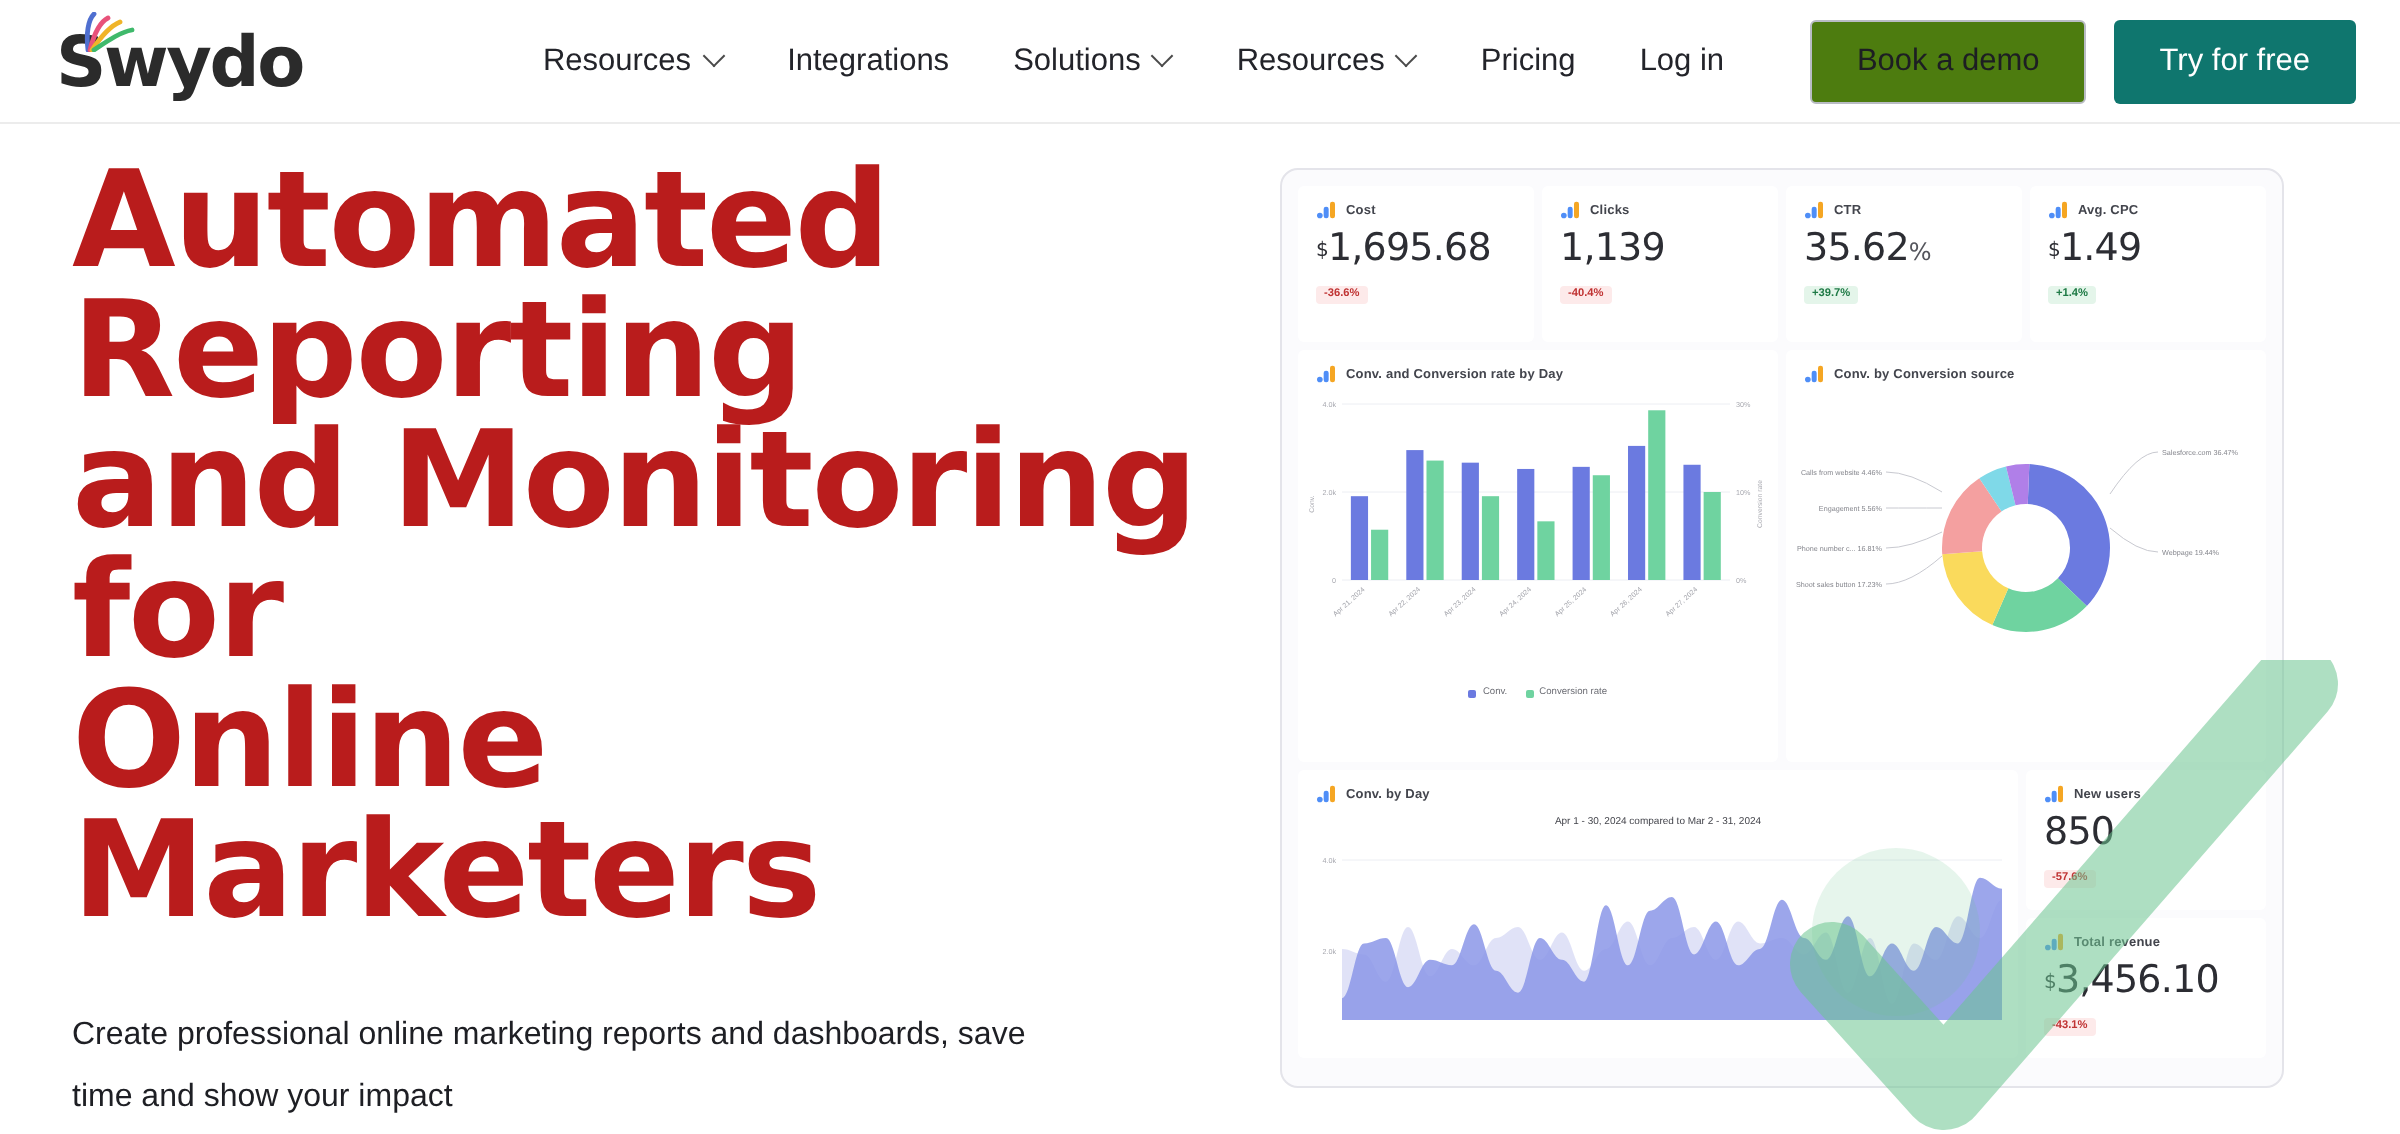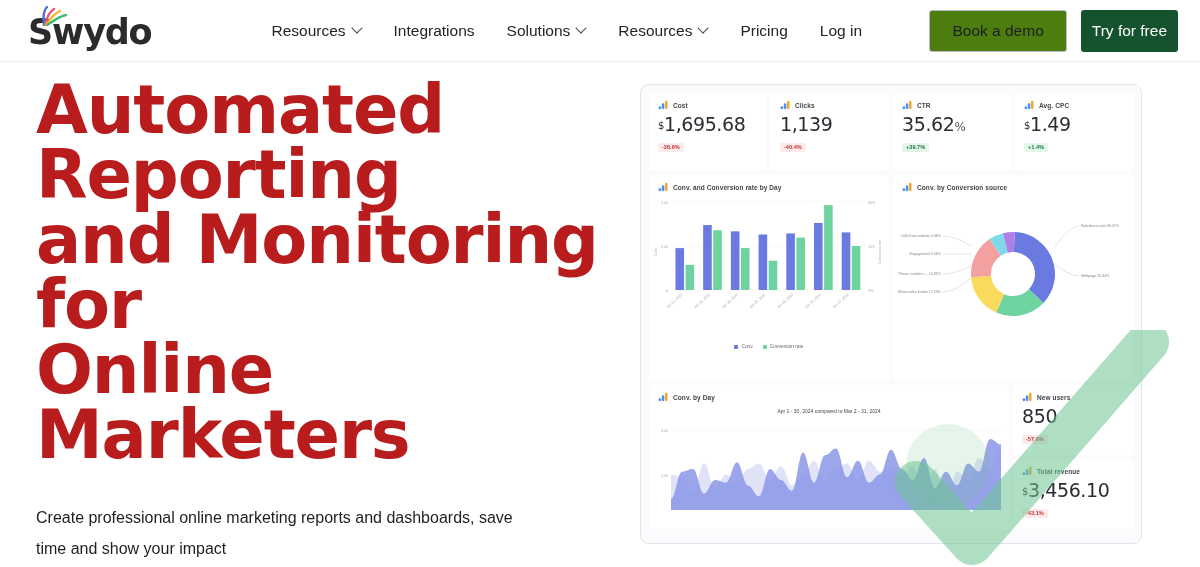--- a/index.html
+++ b/index.html
@@ -36,22 +36,22 @@
     width:7px; height:7px; border-right:1.4px solid #4a4a4a; border-bottom:1.4px solid #4a4a4a;
     transform: rotate(45deg);
   }
   .header-right { position:absolute; right:22px; display:flex; align-items:center; gap:14px; }
   .btn-outline {
     border:1px solid #b9bcc4; background:#4d7c0f; color:#1d1e23;
     font-size:15.5px; padding:11px 22px; border-radius:3px; cursor:pointer;
     font-family:"Liberation Sans", sans-serif;
   }
   .btn-primary {
-    border:none; background:#14532d; color:#fff;
-    font-size:15.5px; padding:12px 11px; border-radius:3px; cursor:pointer;
+    border:none; background:#0f766e; color:#fff;
+    font-size:15.5px; padding:12px 23px; border-radius:3px; cursor:pointer;
     font-family:"Liberation Sans", sans-serif;
   }
 
   
   .hero-left { position:absolute; left:36px; top:78px; width:580px; }
   .hero-title {
     font-size:67px; line-height:65px; font-weight:700; color:#b91c1c;
     letter-spacing:-1.1px; font-family:"DejaVu Sans", sans-serif;
   }
   .hero-sub {

